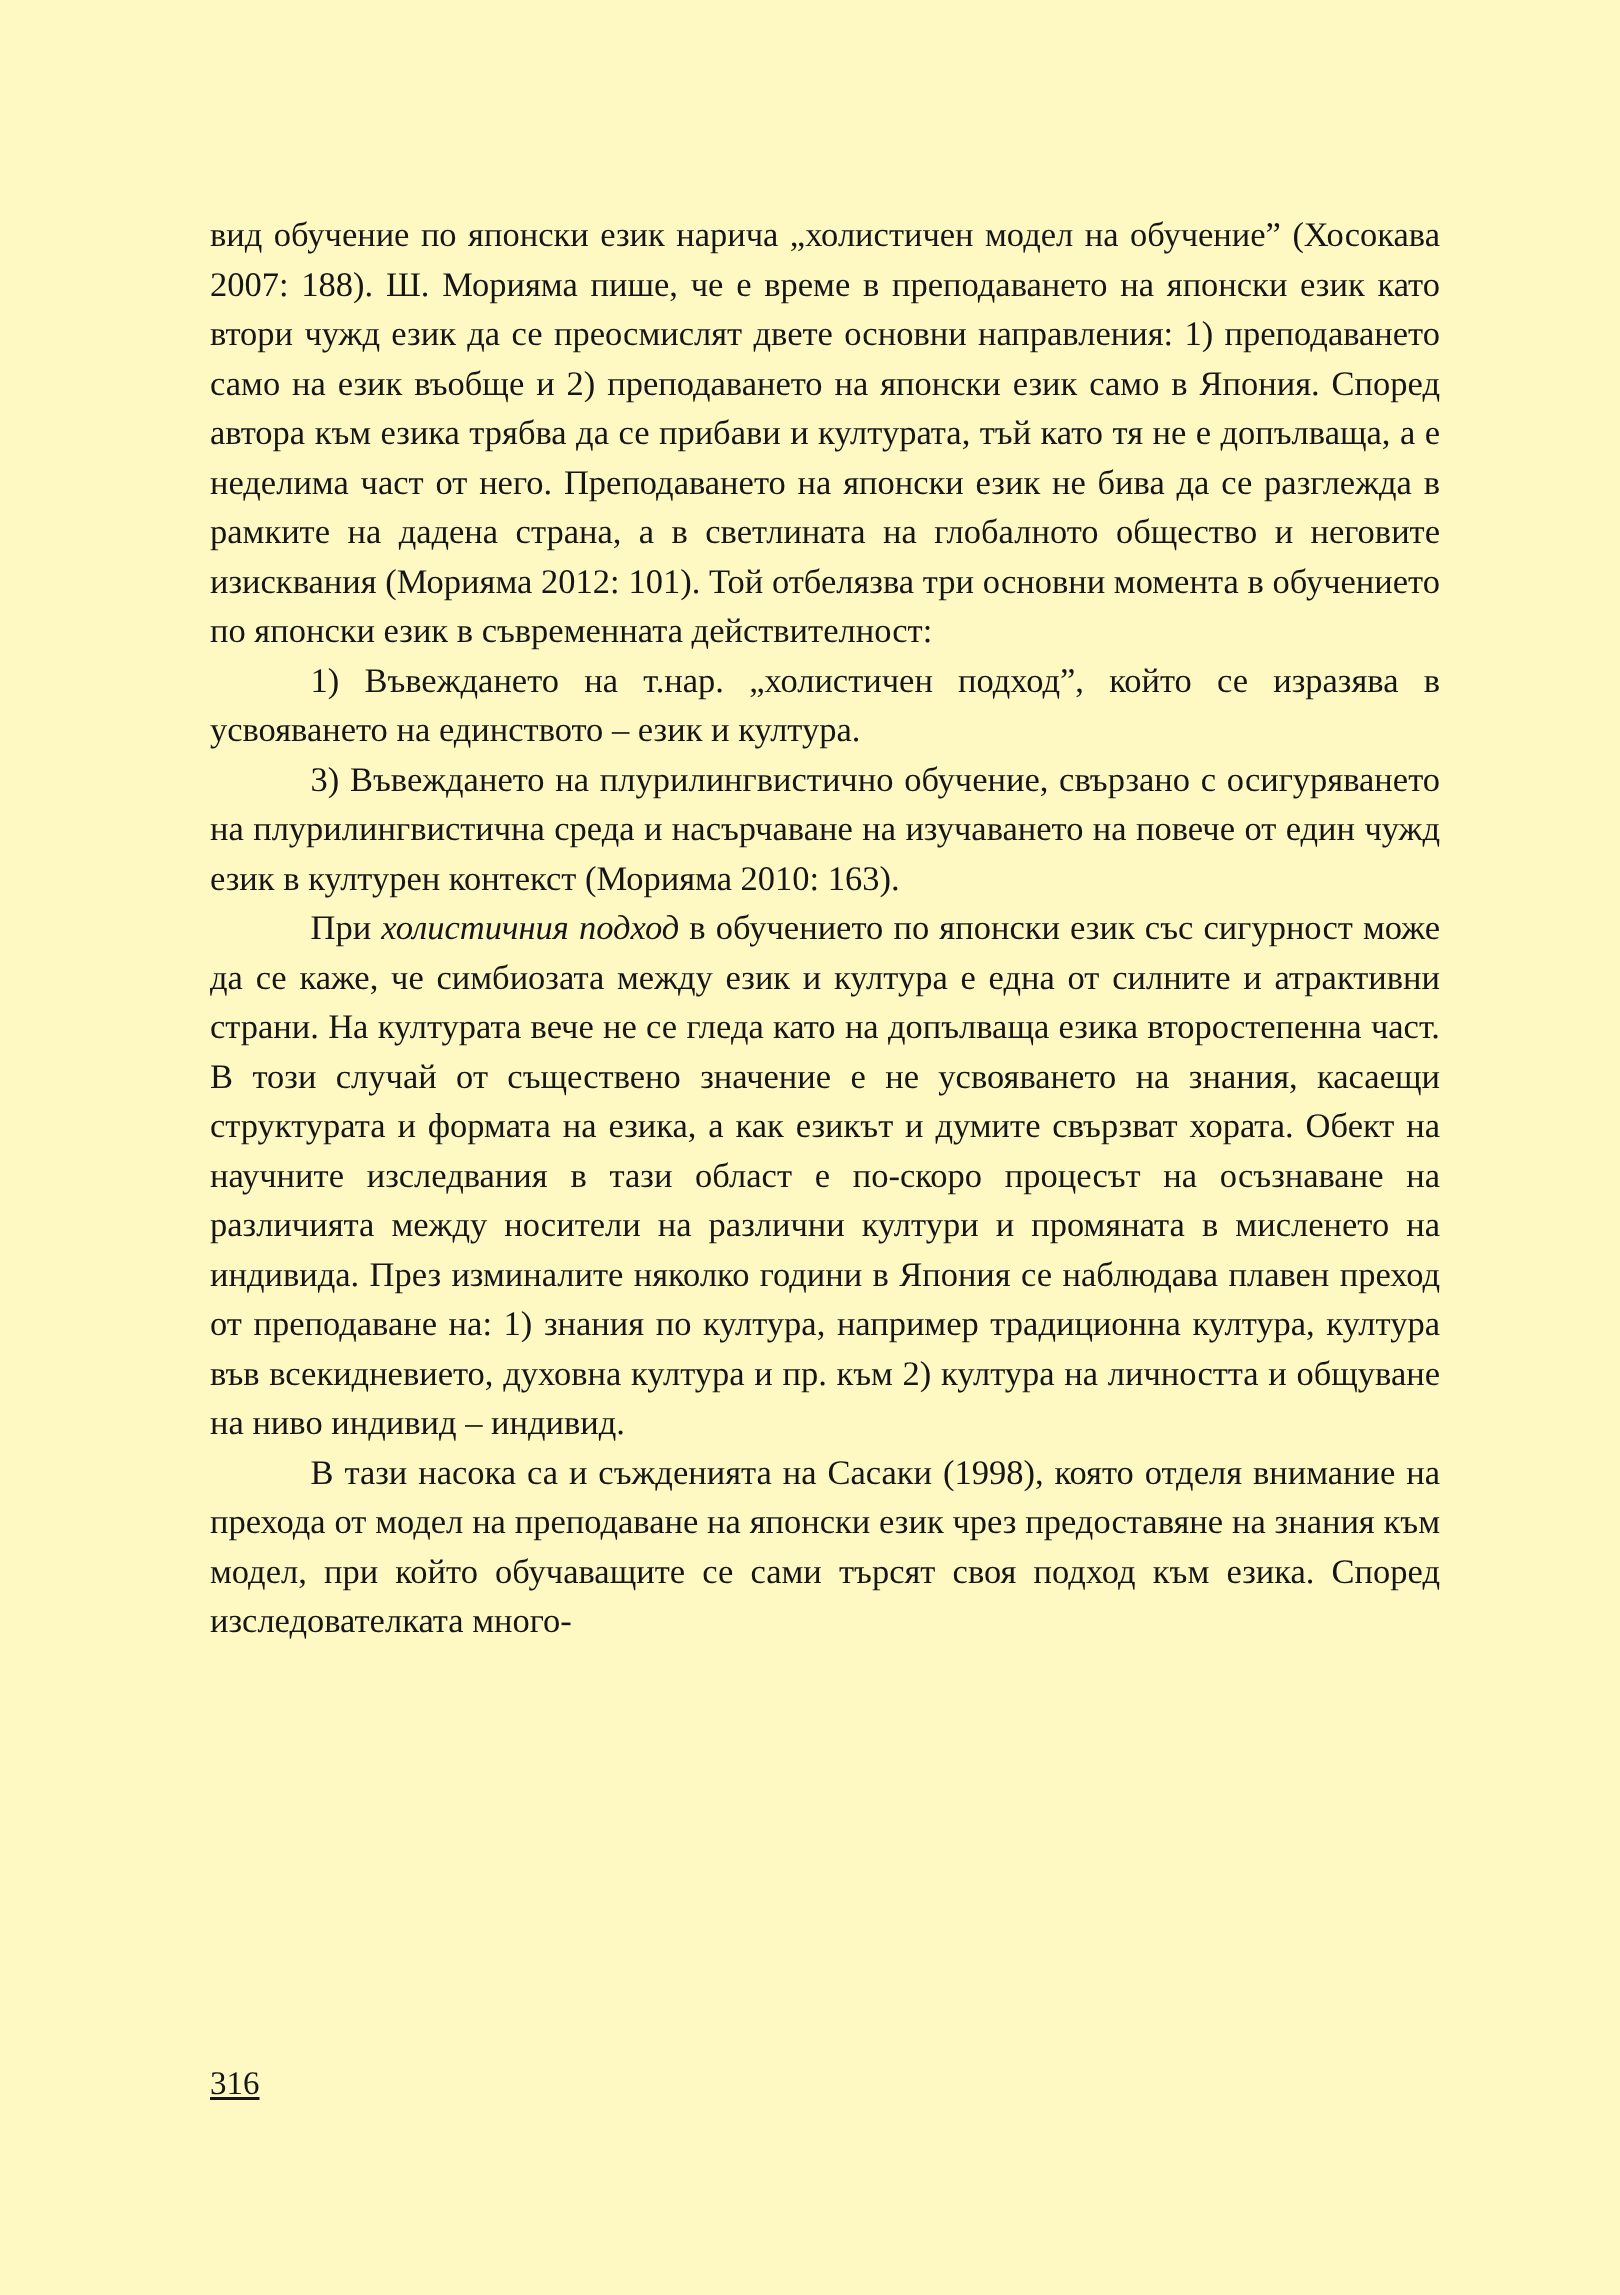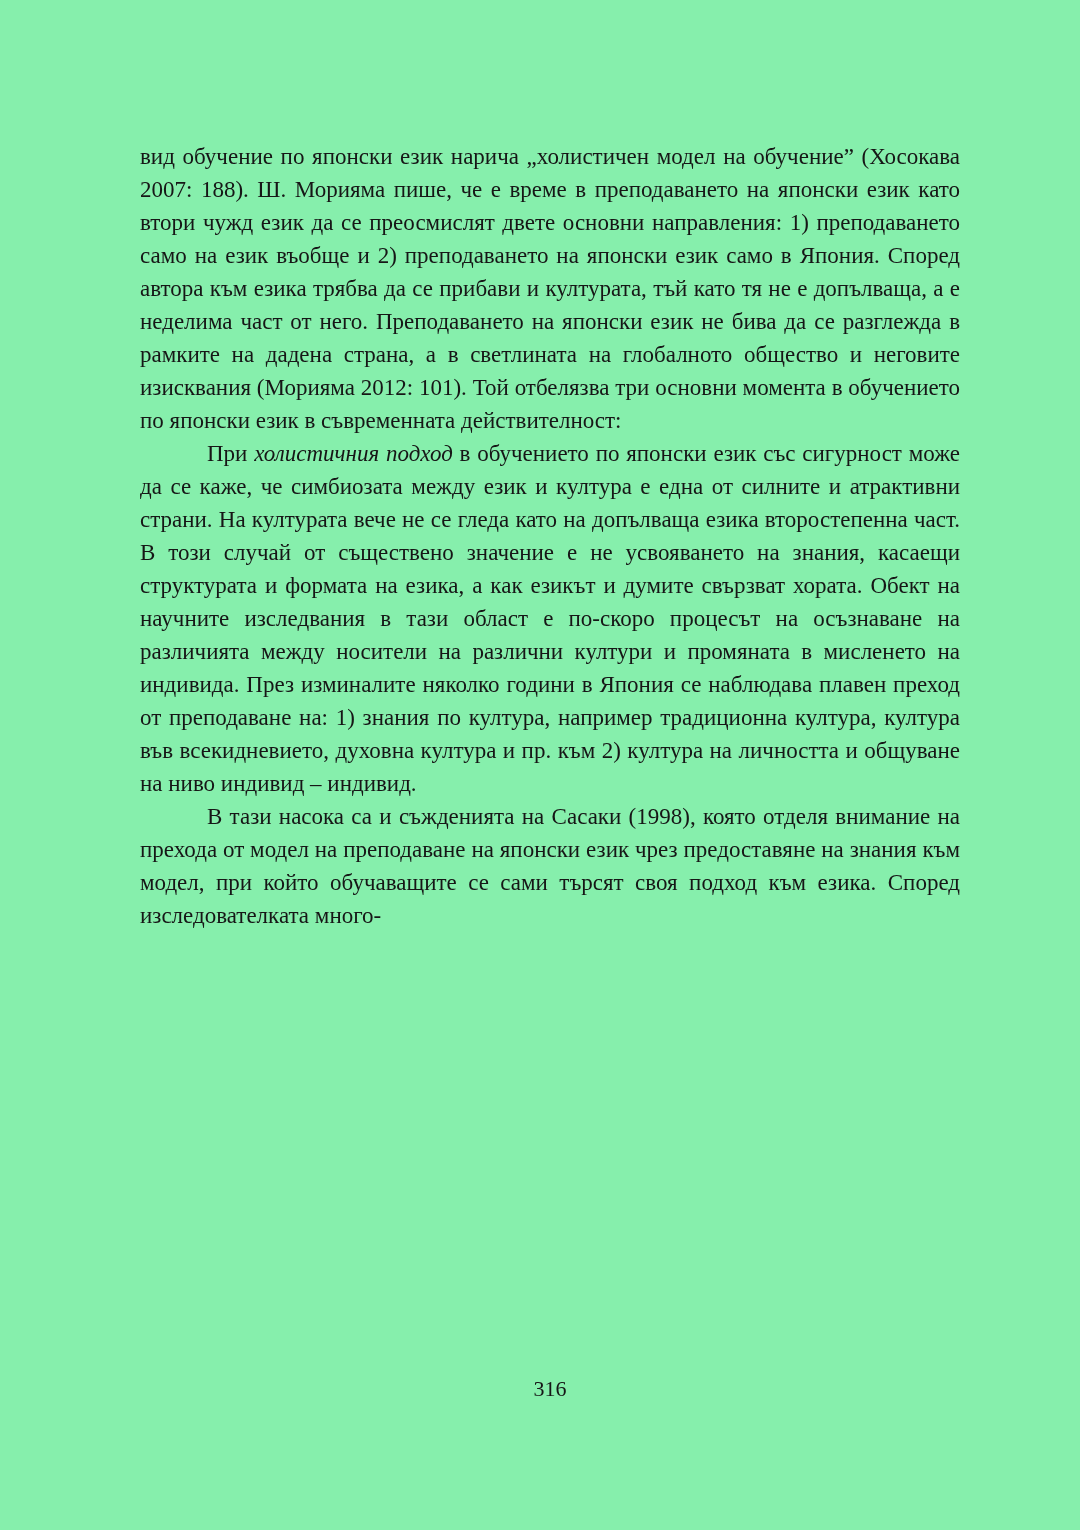--- a/index.html
+++ b/index.html
@@ -4,21 +4,21 @@
 <style>
   html, body {
     margin: 0;
     padding: 0;
     background: #ffffff;
   }
   .page {
     position: relative;
     width: 1080px;
     height: 1530px;
-    background: #86efac;
+    background: #fef9c3;
     font-family: "Liberation Serif", "DejaVu Serif", serif;
     color: #161616;
     overflow: hidden;
   }
   .text-block {
     position: absolute;
     left: 140px;
     top: 140px;
     width: 820px;
     font-size: 23px;
@@ -34,37 +34,39 @@
     text-indent: 67px;
   }
   .seg.italic, em.seg {
     font-style: italic;
   }
   .page-number {
     position: absolute;
     left: 140px;
     top: 1376px;
     width: 820px;
-    text-align: center;
     font-size: 22px;
     line-height: 26px;
     color: #161616;
+    text-decoration: underline;
   }
 </style>
 </head>
 <body>
 
 <div class="page">
 
   <main class="text-block">
 
     <p class="para"><span class="seg">вид обучение по японски език нарича „холистичен модел на обучение” (Хосокава 2007: 188). Ш. Морияма пише, че е време в преподаването на японски език като втори чужд език да се преосмислят двете основни направления: 1) преподаването само на език въобще и 2) преподаването на японски език само в Япония. Според автора към езика трябва да се прибави и културата, тъй като тя не е допълваща, а е неделима част от него. Преподаването на японски език не бива да се разглежда в рамките на дадена страна, а в светлината на глобалното общество и неговите изисквания (Морияма 2012: 101). Той отбелязва три основни момента в обучението по японски език в съвременната действителност:</span></p>
 
+    <p class="para indent"><span class="seg">1) Въвеждането на т.нар. „холистичен подход”, който се изразява в усвояването на единството – език и култура.</span></p>
 
 
+    <p class="para indent"><span class="seg">3) Въвеждането на плурилингвистично обучение, свързано с осигуряването на плурилингвистична среда и насърчаване на изучаването на повече от един чужд език в културен контекст (Морияма 2010: 163).</span></p>
 
     <p class="para indent"><span class="seg">При </span><em class="seg italic">холистичния подход</em><span class="seg"> в обучението по японски език със сигурност може да се каже, че симбиозата между език и култура е една от силните и атрактивни страни. На културата вече не се гледа като на допълваща езика второстепенна част. В този случай от съществено значение е не усвояването на знания, касаещи структурата и формата на езика, а как езикът и думите свързват хората. Обект на научните изследвания в тази област е по-скоро процесът на осъзнаване на различията между носители на различни култури и промяната в мисленето на индивида. През изминалите няколко години в Япония се наблюдава плавен преход от преподаване на: 1) знания по култура, например традиционна култура, култура във всекидневието, духовна култура и пр. към 2) култура на личността и общуване на ниво индивид – индивид.</span></p>
 
     <p class="para indent"><span class="seg">В тази насока са и съжденията на Сасаки (1998), която отделя внимание на прехода от модел на преподаване на японски език чрез предоставяне на знания към модел, при който обучаващите се сами търсят своя подход към езика. Според изследователката много-</span></p>
 
   </main>
 
   <footer class="page-number">316</footer>
 
 </div>

